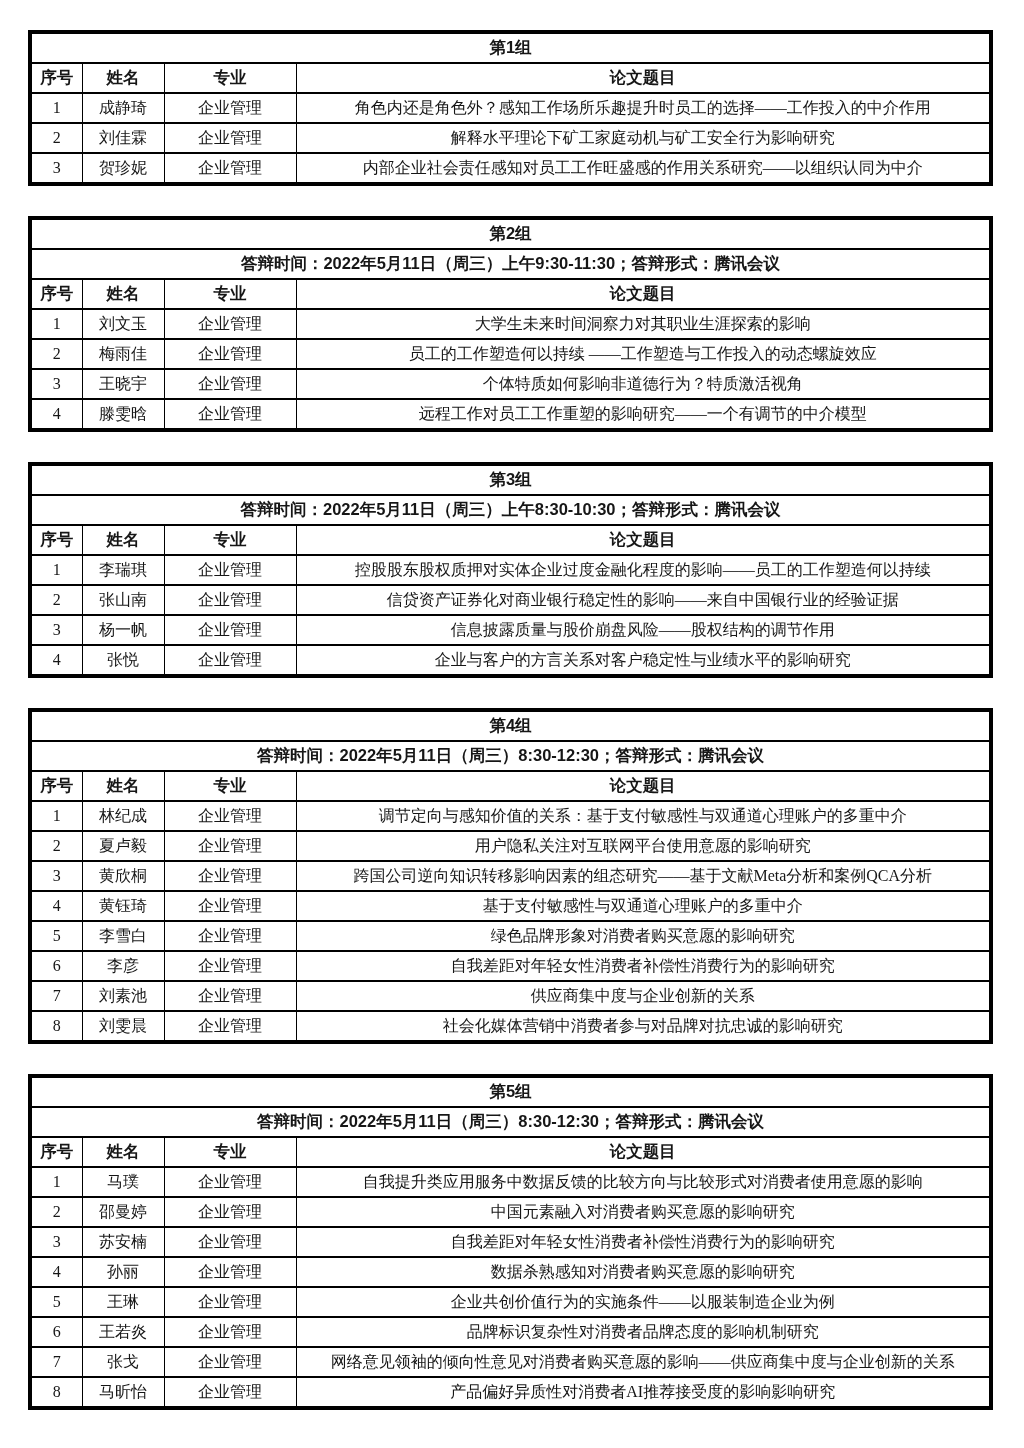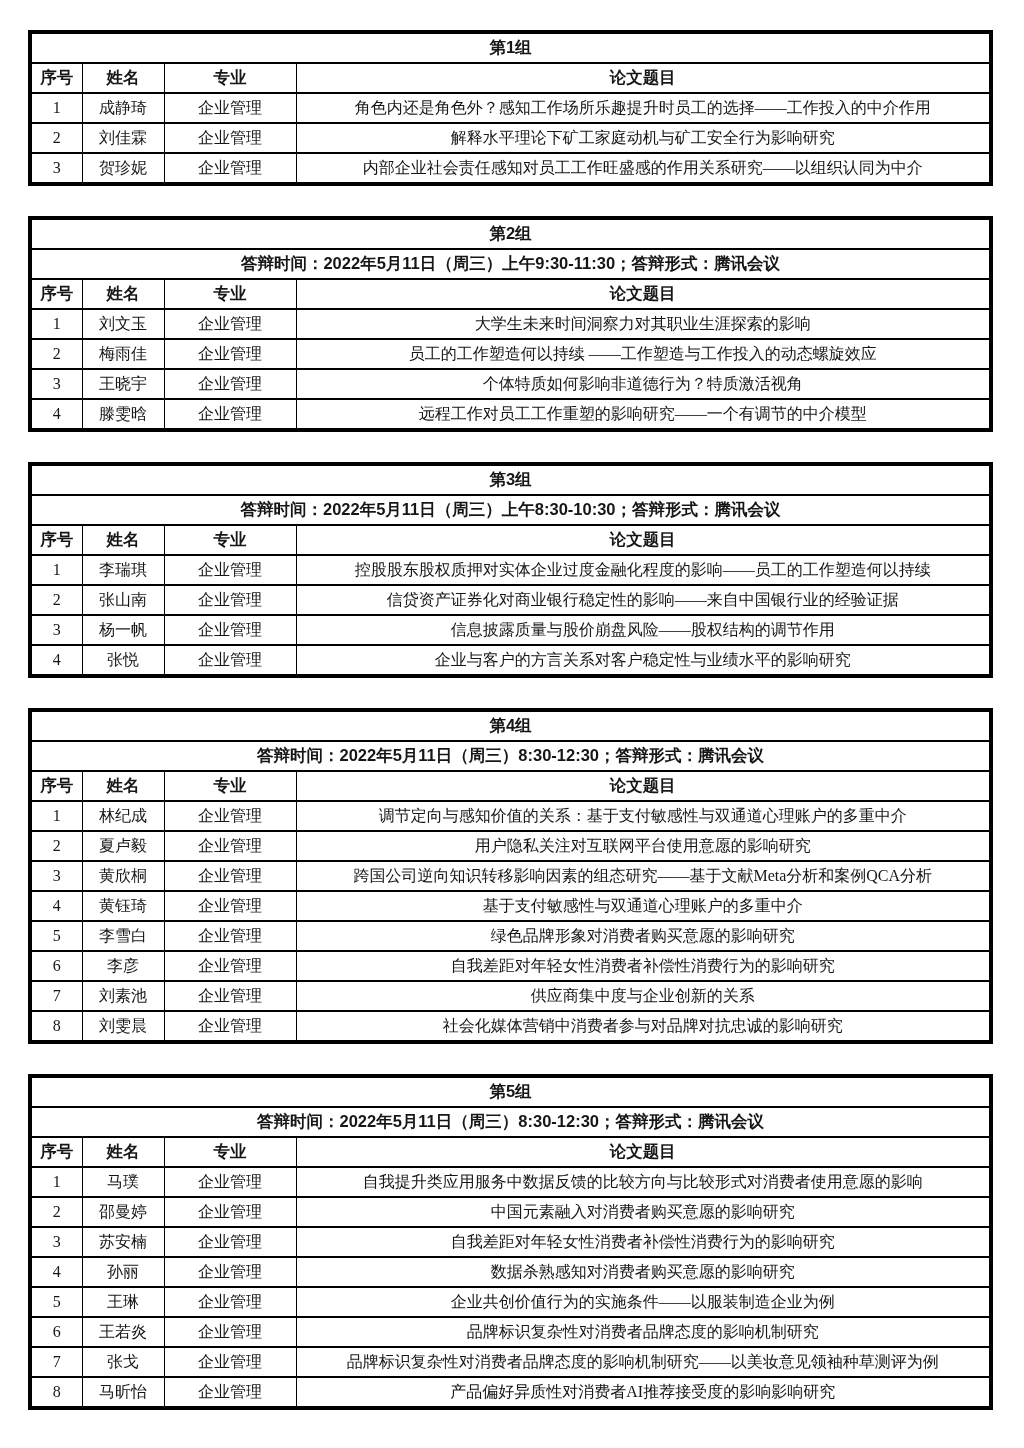--- a/index.html
+++ b/index.html
@@ -302,21 +302,21 @@
           <tr>
             <td>6</td>
             <td>王若炎</td>
             <td>企业管理</td>
             <td>品牌标识复杂性对消费者品牌态度的影响机制研究</td>
           </tr>
           <tr>
             <td>7</td>
             <td>张戈</td>
             <td>企业管理</td>
-            <td>品牌标识复杂性对消费者品牌态度的影响机制研究——以美妆意见领袖种草测评为例</td>
+            <td>网络意见领袖的倾向性意见对消费者购买意愿的影响——供应商集中度与企业创新的关系</td>
           </tr>
           <tr>
             <td>8</td>
             <td>马昕怡</td>
             <td>企业管理</td>
             <td>产品偏好异质性对消费者AI推荐接受度的影响影响研究</td>
           </tr>
         </tbody>
       </table>
     </div>

